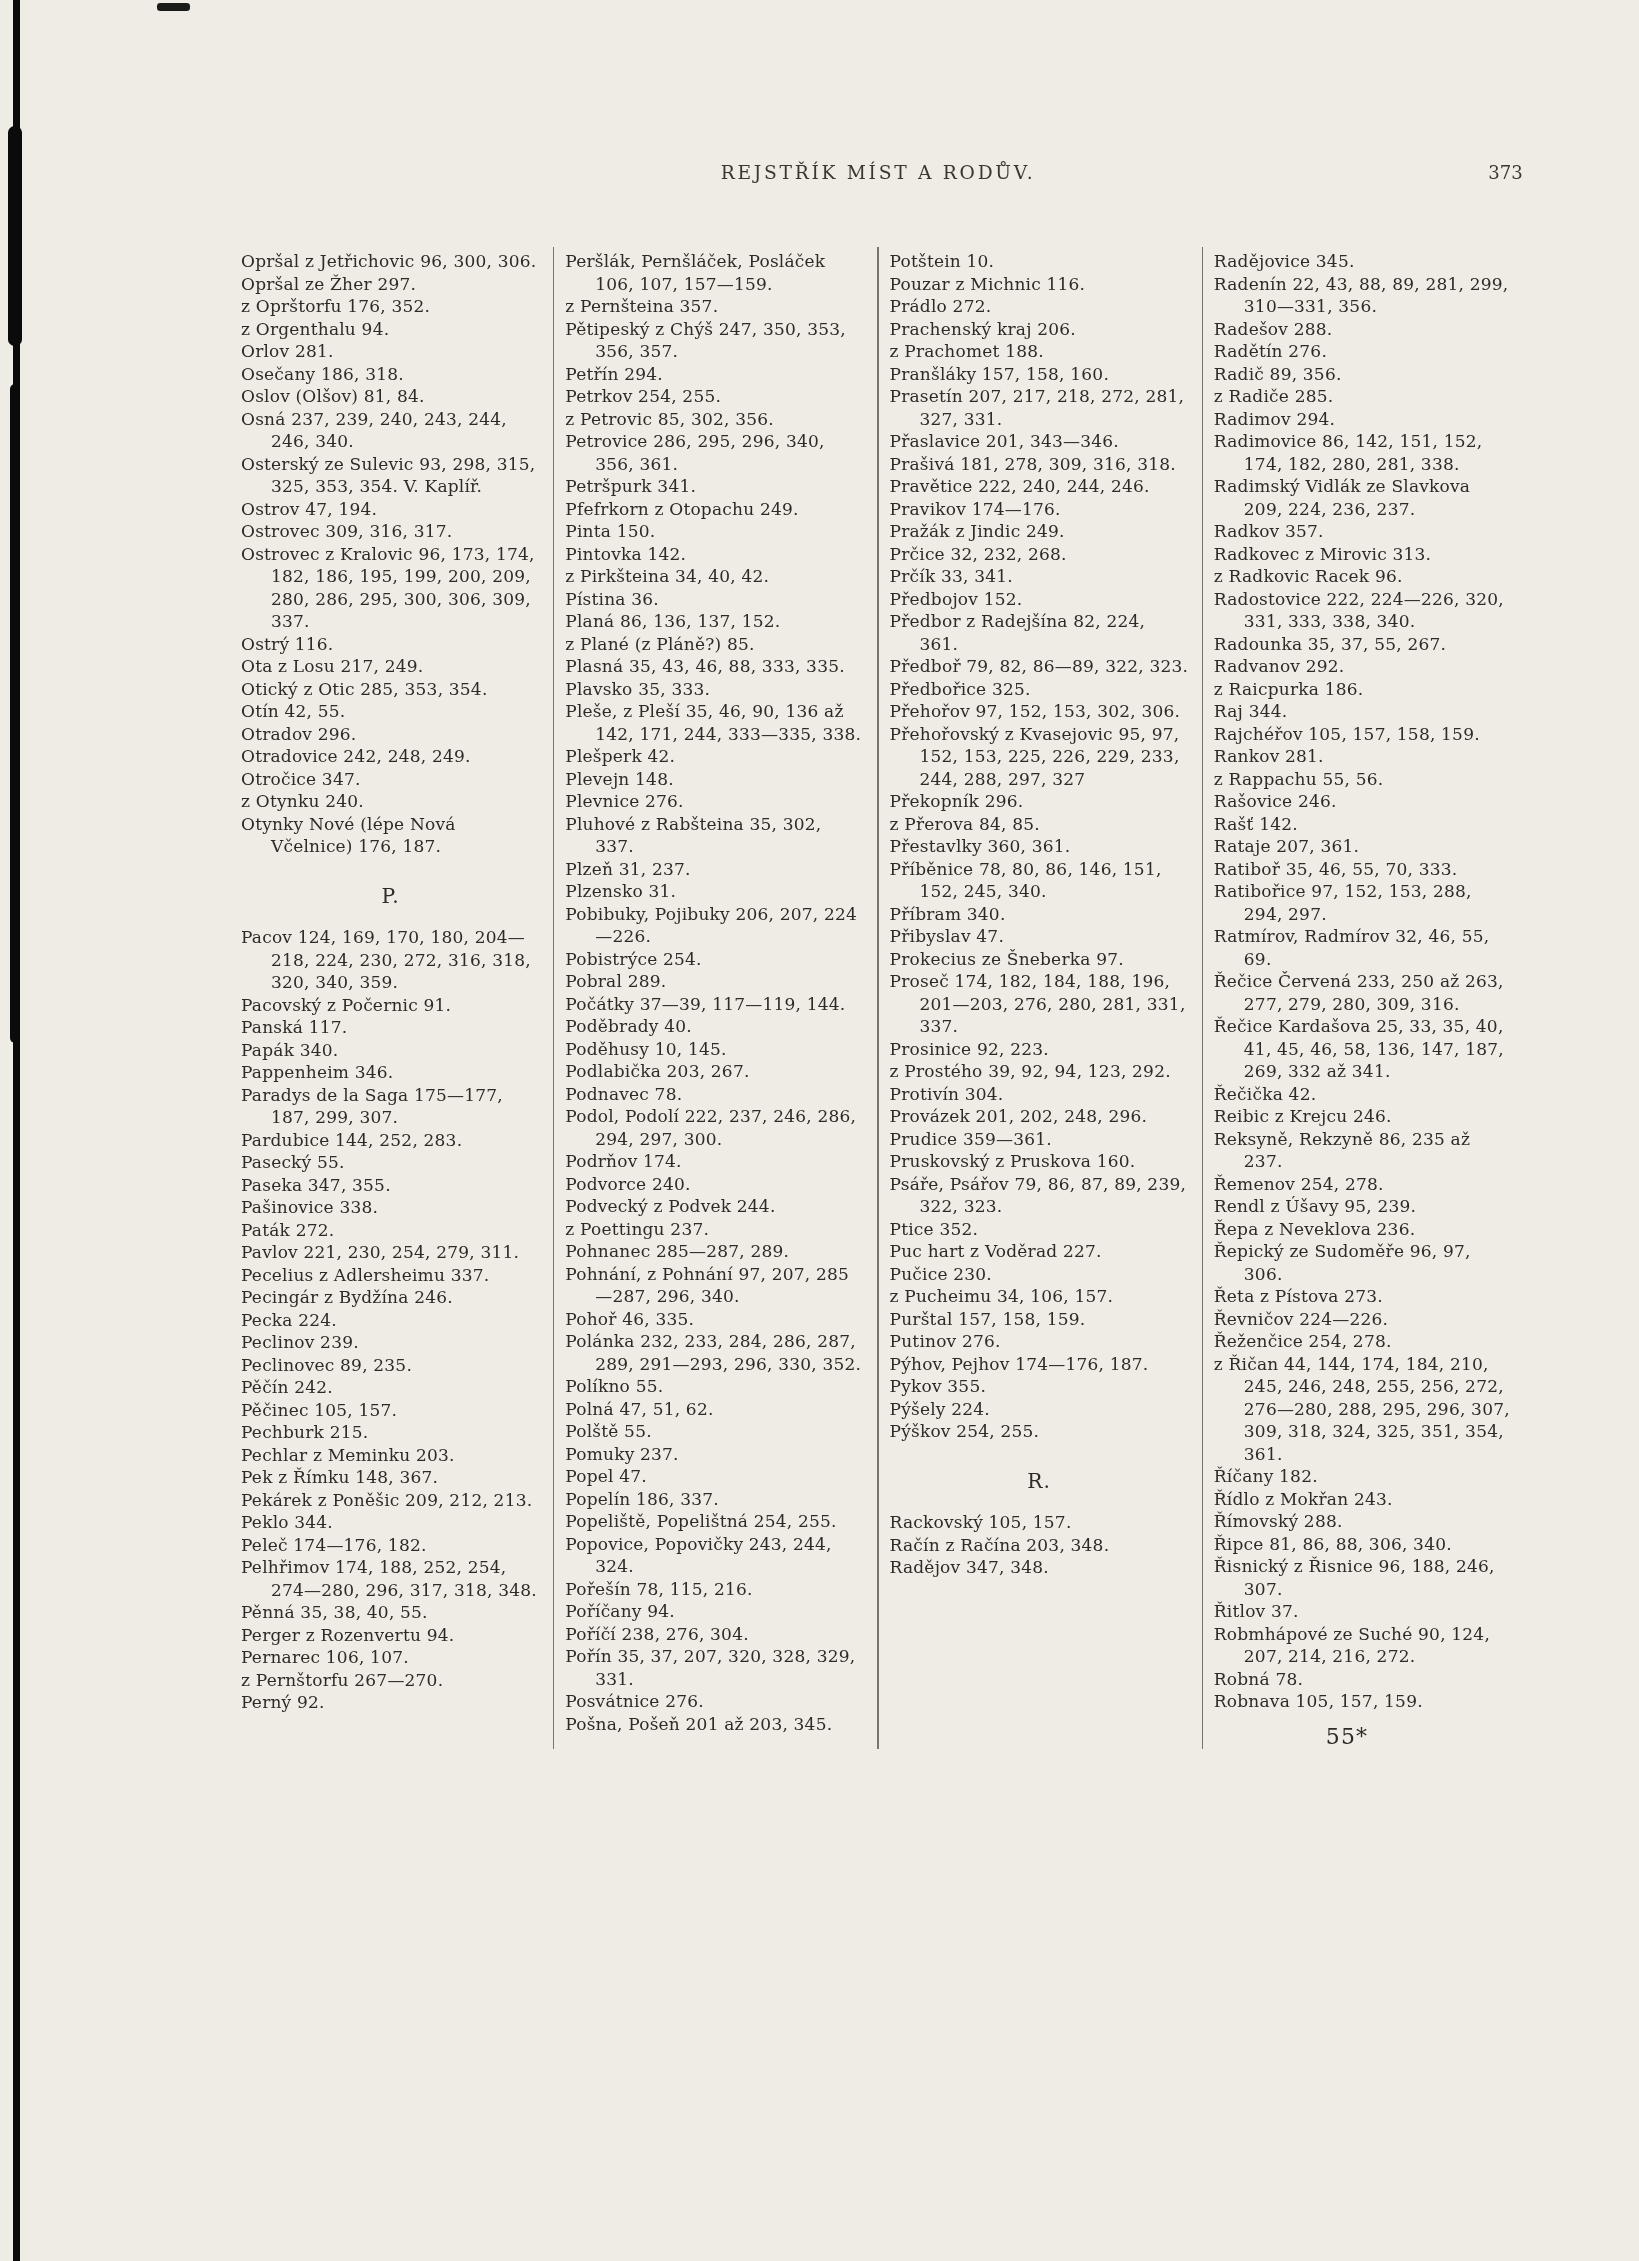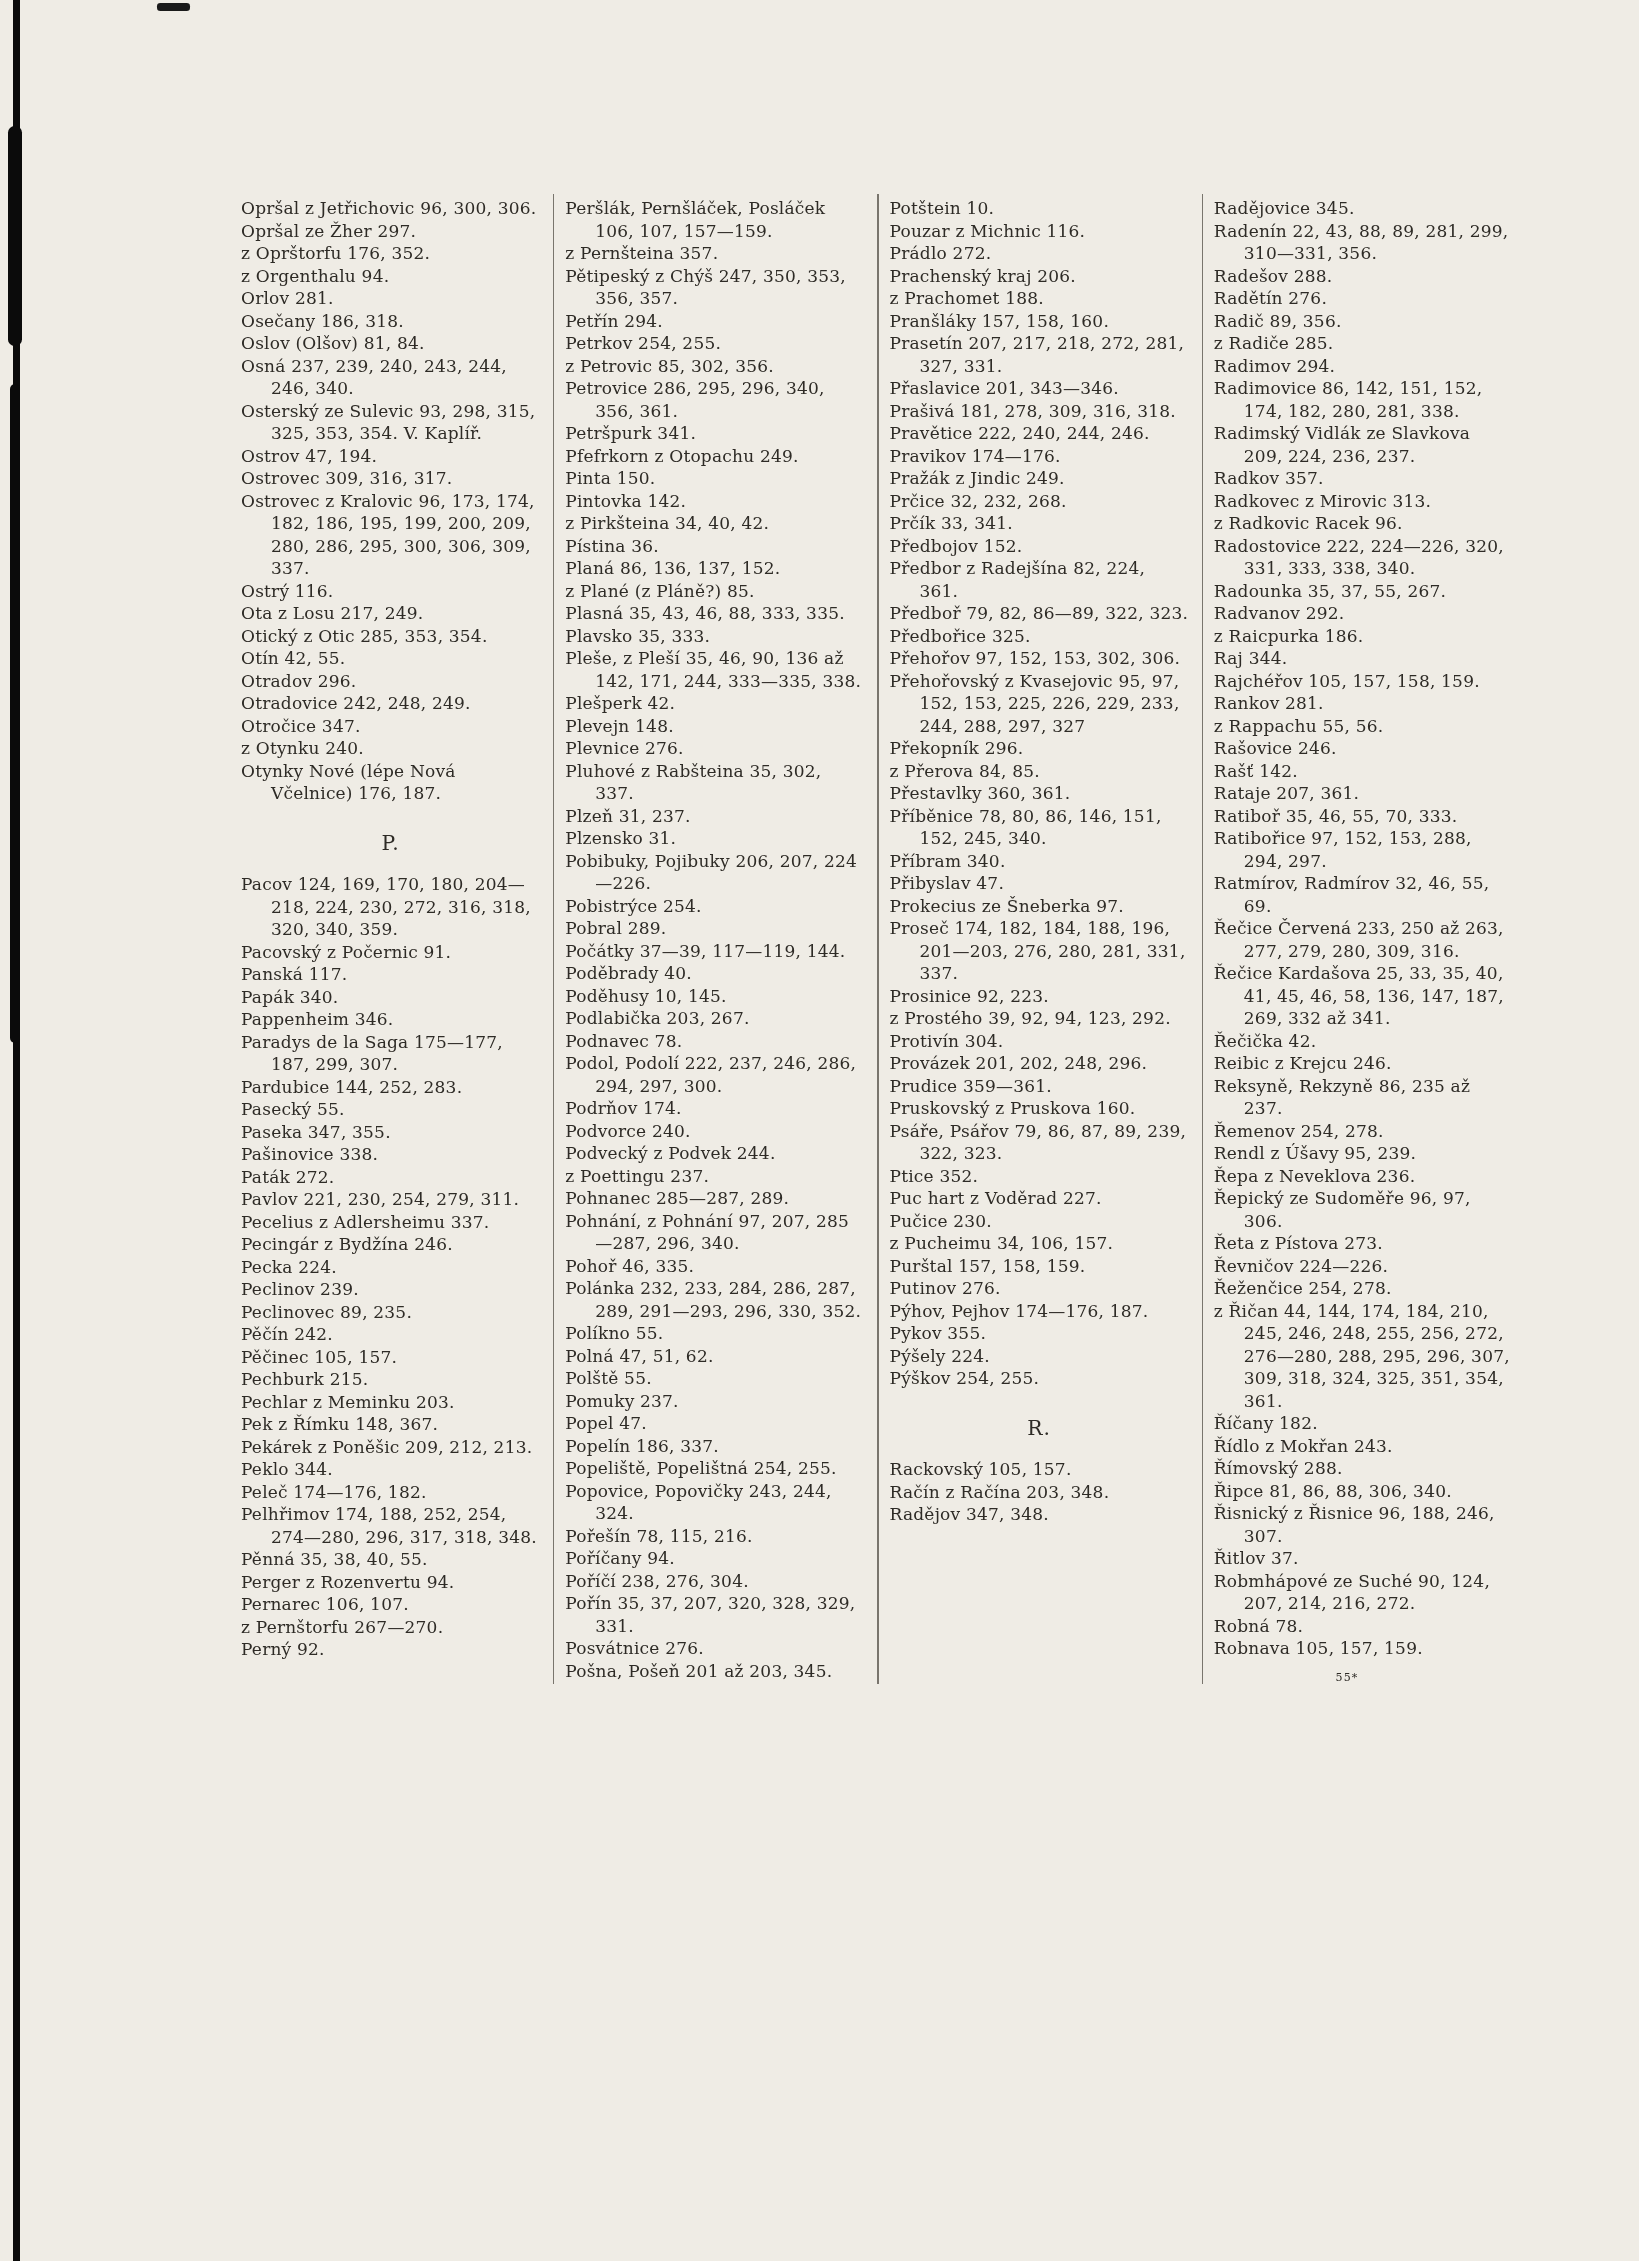--- a/index.html
+++ b/index.html
@@ -71,33 +71,37 @@
   }
   p.section-heading {
     margin: 26px 0 18.7px;
     text-align: center;
     font-size: 20.3px;
     letter-spacing: 1.1px;
   }
   p.sig-mark {
     margin: 11px 33px 0 0;
     text-align: center;
-    font-size: 11px;
+    font-size: 22px;
     letter-spacing: 1.1px;
   }
 </style>
 </head>
 <body>
 
 <div class="scan-edge"></div>
 <div class="scan-blob"></div>
 <div class="scan-blob2"></div>
 <div class="scan-mark-top"></div>
 
 <div class="page-inner">
+  <div class="header">
+    <div class="title">REJSTŘÍK MÍST A RODŮV.</div>
+    <div class="pagenum">373</div>
+  </div>
   <div class="columns">
       <div class="col">
         <p class="entry">Opršal z Jetřichovic 96, 300, 306.</p>
         <p class="entry">Opršal ze Žher 297.</p>
         <p class="entry">z Oprštorfu 176, 352.</p>
         <p class="entry">z Orgenthalu 94.</p>
         <p class="entry">Orlov 281.</p>
         <p class="entry">Osečany 186, 318.</p>
         <p class="entry">Oslov (Olšov) 81, 84.</p>
         <p class="entry">Osná 237, 239, 240, 243, 244, 246, 340.</p>

